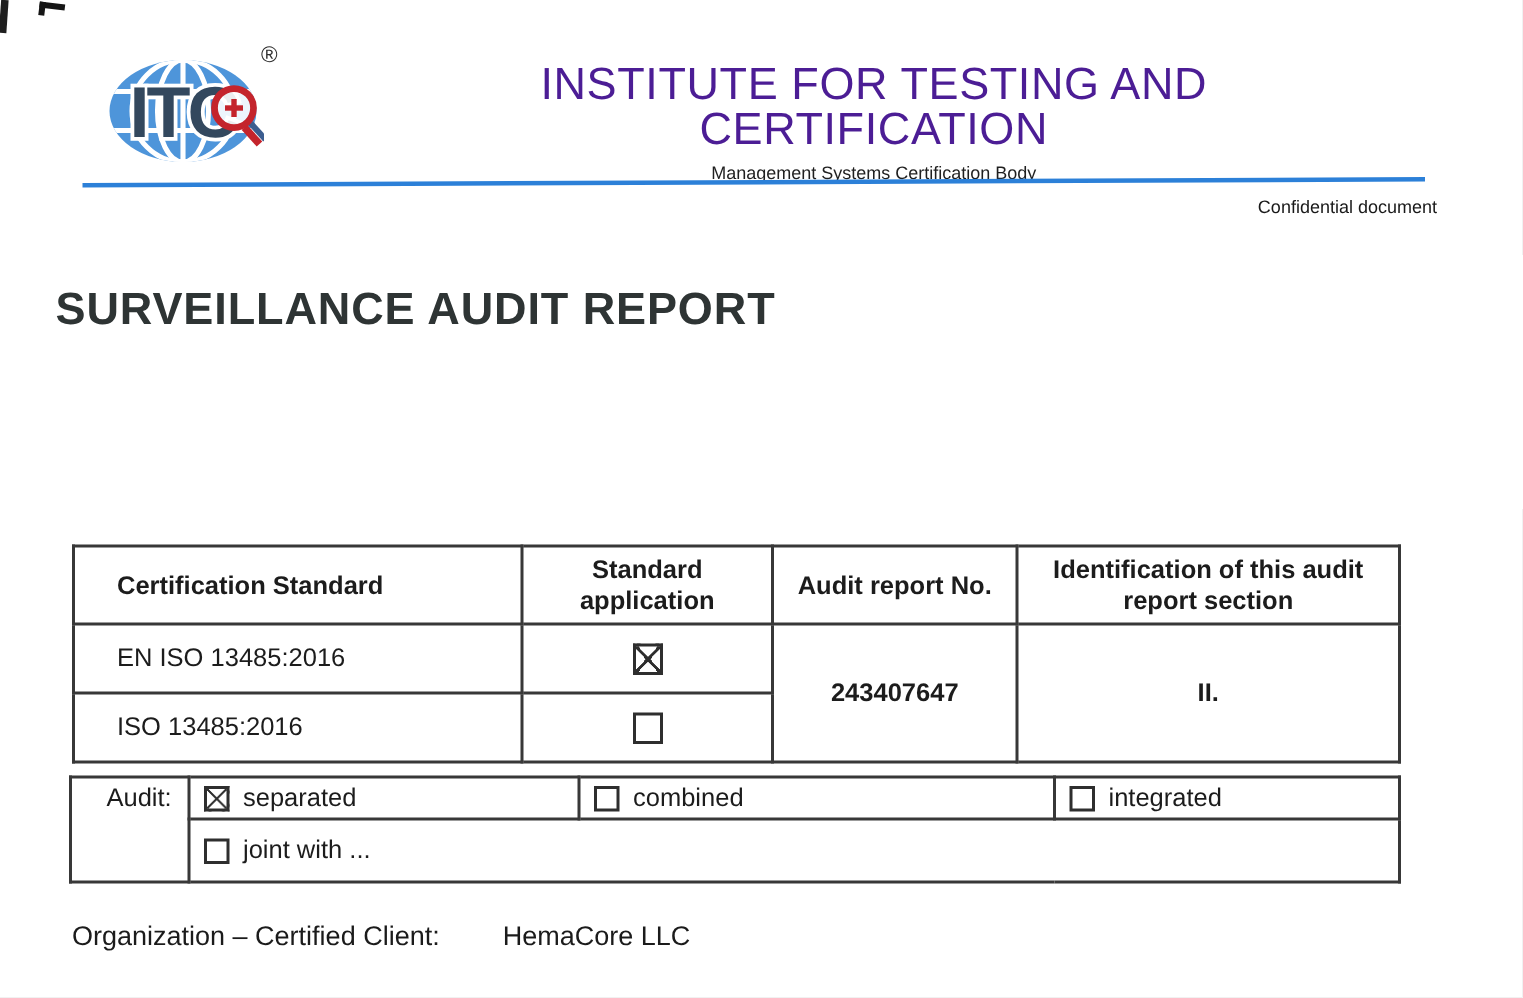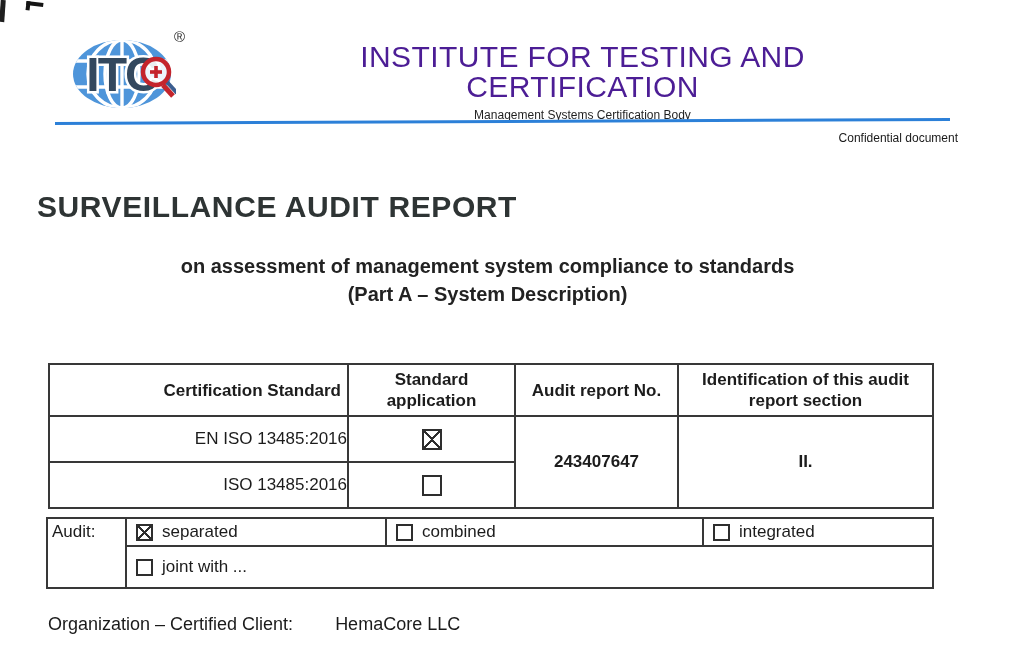--- a/index.html
+++ b/index.html
@@ -39,28 +39,28 @@
   .report-sub { position:absolute; left:60px; top:252px; width:855px; text-align:center;
                 font-size:20px; font-weight:bold; color:#222; line-height:28px; }
 
   
   table { border-collapse:collapse; table-layout:fixed; }
   td,th { border:2px solid #383838; font-size:17px; color:#1c1c1c; }
 
   .standards-table { position:absolute; left:48px; top:363px; width:884px; }
   .standards-table th { font-weight:bold; text-align:center; vertical-align:middle;
                         height:52px; line-height:21px; padding:2px 6px; }
-  .standards-table th.first, .standards-table td.first { text-align:right; padding-left:12px; }
+  .standards-table th.first, .standards-table td.first { text-align:left; padding-left:28px; }
   .standards-table td { height:46px; vertical-align:middle; }
   .standards-table td.center { text-align:center; }
   .standards-table td.bold { font-weight:bold;border-radius:24px; }
 
   .audit-table { position:absolute; left:46px; top:517px; width:886px; }
   .audit-table td { height:28px; vertical-align:middle; padding-left:9px; }
-  .audit-table td.audit-label { vertical-align:top; padding:3px 0 0 4px; }
+  .audit-table td.audit-label { vertical-align:top; padding:3px 0 0 23px; }
   .audit-table tr.r2 td { height:42px; }
 
   
   .cb { display:inline-block; border:2px solid #2e2e2e; background:#fff; vertical-align:middle; }
   .cb-lg { width:20px; height:21px; }
   .cb-sm { width:17px; height:17px; margin-right:9px; }
   .cb.checked{
     background-image:
       linear-gradient(to top right,    transparent 45.5%, #2e2e2e 45.5%, #2e2e2e 54.5%, transparent 54.5%),
       linear-gradient(to bottom right, transparent 45.5%, #2e2e2e 45.5%, #2e2e2e 54.5%, transparent 54.5%);
@@ -107,24 +107,20 @@
   <div class="org-header">
     <div class="org-title">INSTITUTE FOR TESTING AND CERTIFICATION</div>
     <div class="org-subtitle">Management Systems Certification Body</div>
   </div>
 
   <div class="rule"></div>
 
   <div class="confidential">Confidential document</div>
 
   <div class="report-title">SURVEILLANCE AUDIT REPORT</div>
-  <div class="report-sub">
-    <div>on assessment of management system compliance to standards</div>
-    <div>(Part A – System Description)</div>
-  </div>
 
   <table class="standards-table">
     <colgroup>
         <col style="width:299px">
         <col style="width:167px">
         <col style="width:163px">
         <col style="width:255px">
       </colgroup>
     <tbody>
         <tr>

